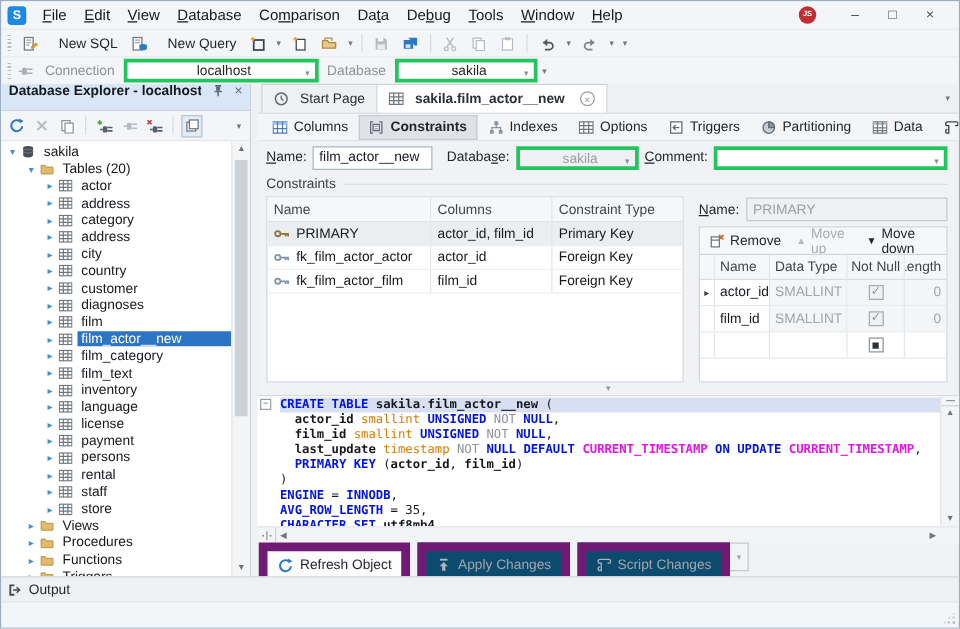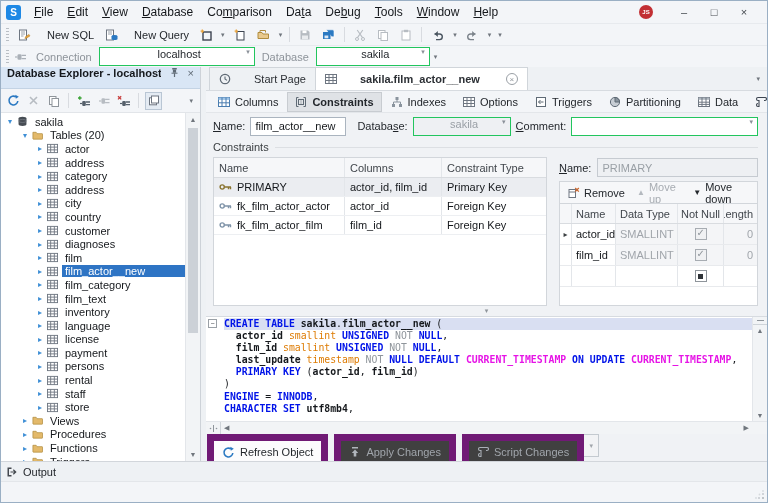--- a/index.html
+++ b/index.html
@@ -20,21 +20,21 @@
     display:flex;align-items:center;justify-content:center;margin-right:16px}
   .winbtn{width:30px;text-align:center;font-size:11px;color:#44494f}
 
   
   .toolbar{height:22px;display:flex;align-items:center;background:#f3f5f8;border-top:1px solid #e7eaee;padding:0 2px;gap:1px}
   .grip{width:3px;height:14px;margin:0 3px;background-image:repeating-linear-gradient(#b9bec4 0 1px,transparent 1px 3px)}
   .tbtn{display:flex;align-items:center;gap:16px;height:20px;padding:0 5px}
   .dd{font-size:7px;color:#70767d;padding:0 3px}
   .vsep{width:1px;height:15px;background:#d8dbe0;margin:0 3px}
   .lbl-dim{color:#8d939a;padding:0 6px}
-  .combo{position:relative;height:19px;border:1px solid #22c55e;background:#fff;display:flex;align-items:flex-start;
+  .combo{position:relative;height:19px;border:3px solid #22c55e;background:#fff;display:flex;align-items:flex-end;
     justify-content:center;padding:0 14px 0 19px}
   .combo .arr{position:absolute;right:4px;font-size:7px;color:#8a9098}
   .combo.disabled{background:#eef0f3;color:#9aa0a6}
 
   
   .main{position:absolute;top:66px;left:0;right:0;bottom:41px;display:flex}
   .explorer{width:200px;flex:none;background:#fff;border-right:1px solid #cdd2d8;display:flex;flex-direction:column}
   .gap{width:5px;flex:none;background:#eef1f4}
   .workspace{flex:1;min-width:0;display:flex;flex-direction:column;background:#f0f2f5}
 
@@ -51,21 +51,21 @@
   .ticon{margin:0 4px 0 1px}
   .ticon svg{width:11px;height:11px}
   .tlabel{padding:0 3px;color:#15181c}
   .tree-row.selected .tlabel{background:#2e74c4;color:#fff;flex:1}
   .vscroll{position:absolute;right:0;top:0;bottom:0;width:15px;background:#f2f4f6;border-left:1px solid #e3e6ea;
     display:flex;flex-direction:column;align-items:center;font-size:7px;color:#70767d}
   .vthumb{position:absolute;left:2px;right:2px;top:15px;height:205px;background:#ccd1d7}
 
   
   .doc-tabs{height:24px;flex:none;background:#eef1f4;display:flex;align-items:flex-end;padding-left:3px;position:relative;border-bottom:1px solid #d7dbe0}
-  .doc-tab{height:23px;display:flex;align-items:center;gap:23px;padding:0 9px;background:#eef1f4;border:1px solid #d0d5da;border-bottom:none;margin-right:-1px;color:#2b2f34}
+  .doc-tab{height:23px;display:flex;align-items:center;gap:9px;padding:0 9px;background:#eef1f4;border:1px solid #d0d5da;border-bottom:none;margin-right:-1px;color:#2b2f34}
   .doc-tab.active{background:#fff;font-weight:bold;position:relative;z-index:2}
   .tab-close{width:12px;height:12px;border:1px solid #9aa0a6;border-radius:50%;color:#8f959b;font-size:8px;font-weight:normal;
     display:flex;align-items:center;justify-content:center;margin-left:3px}
   .tabs-overflow{position:absolute;right:7px;top:8px;font-size:7px;color:#70767d}
 
   
   .subtabs{height:22px;flex:none;background:#f3f5f8;border-bottom:1px solid #e3e6ea;display:flex;align-items:center;padding:0 4px;gap:1px}
   .subtab{display:flex;align-items:center;gap:5px;height:20px;padding:0 7px;border:1px solid transparent;color:#23272c}
   .subtab.active{background:#dfe2e6;border-color:#c8ccd1;font-weight:bold}
 
@@ -133,21 +133,21 @@
   .vsplit{width:100%;height:8px;border-bottom:1px solid #cfd4d9;display:flex;align-items:center;justify-content:center}
   .vsplit i{display:block;width:7px;height:1px;background:#8f959b}
   .spacer{flex:1}
   .sql-hscroll{height:13px;flex:none;display:flex;align-items:center;background:#f2f4f6;border-top:1px solid #e3e6ea;font-size:7px;color:#70767d}
   .hsplit{width:15px;height:100%;border-right:1px solid #cfd4d9;display:flex;align-items:center;justify-content:center}
   .hscorner{width:15px;height:100%;flex:none}
 
   
   .actions{flex:1;display:flex;align-items:center;gap:6px;padding-left:1px}
   .abtn{height:36px;display:flex;align-items:center;gap:5px;padding:0 8px;background:#fcfcfd;border:7px solid #701a75;color:#1f2328}
-  .abtn.disabled{color:#a0a5ab;background:#404040}
+  .abtn.disabled{color:#a0a5ab;background:#0c4a6e}
   .btn-split{display:flex}
   .dd-seg{width:15px;height:23px;border:1px solid #c4cad0;border-left:none;background:#f2f3f5;display:flex;align-items:center;justify-content:center;color:#a0a5ab;font-size:7px}
 
   
   .outputbar{position:absolute;left:0;right:0;bottom:21px;height:20px;background:#eef1f4;border-top:1px solid #d2d6db;
     display:flex;align-items:center;gap:5px;padding-left:5px}
   .statusbar{position:absolute;left:0;right:0;bottom:0;height:21px;background:#f3f5f8;border-top:1px solid #e3e6ea}
   .resize-grip{position:absolute;right:2px;bottom:2px}
 </style>
 </head>
@@ -905,20 +905,21 @@
           <div class="foldbox">−</div>
         </div>
         <div class="code">
             <div class="cl current"><span class="kw">CREATE TABLE </span><span class="id">sakila</span><span>.</span><span class="id">film_actor__new</span><span> (</span></div>
             <div class="cl"><span>  </span><span class="id">actor_id</span><span> </span><span class="ty">smallint</span><span> </span><span class="kw">UNSIGNED</span><span> </span><span class="gr">NOT</span><span> </span><span class="kw">NULL</span><span>,</span></div>
             <div class="cl"><span>  </span><span class="id">film_id</span><span> </span><span class="ty">smallint</span><span> </span><span class="kw">UNSIGNED</span><span> </span><span class="gr">NOT</span><span> </span><span class="kw">NULL</span><span>,</span></div>
             <div class="cl"><span>  </span><span class="id">last_update</span><span> </span><span class="ty">timestamp</span><span> </span><span class="gr">NOT</span><span> </span><span class="kw">NULL</span><span> </span><span class="kw">DEFAULT</span><span> </span><span class="mg">CURRENT_TIMESTAMP</span><span> </span><span class="kw">ON UPDATE</span><span> </span><span class="mg">CURRENT_TIMESTAMP</span><span>,</span></div>
             <div class="cl"><span>  </span><span class="kw">PRIMARY KEY</span><span> (</span><span class="id">actor_id</span><span>, </span><span class="id">film_id</span><span>)</span></div>
             <div class="cl"><span>)</span></div>
             <div class="cl"><span class="kw">ENGINE</span><span> = </span><span class="kw">INNODB</span><span>,</span></div>
+            <div class="cl"><span class="kw">AVG_ROW_LENGTH</span><span> = </span><span>35</span><span>,</span></div>
             <div class="cl"><span class="kw">CHARACTER SET</span><span> </span><span class="id">utf8mb4</span><span>,</span></div>
           </div>
         <div class="sql-vscroll">
           <div class="vsplit">
               <i></i>
             </div>
           <span style="margin-top:2px">▲</span>
           <span class="spacer"></span>
           <span style="margin-bottom:2px">▼</span>
         </div>

